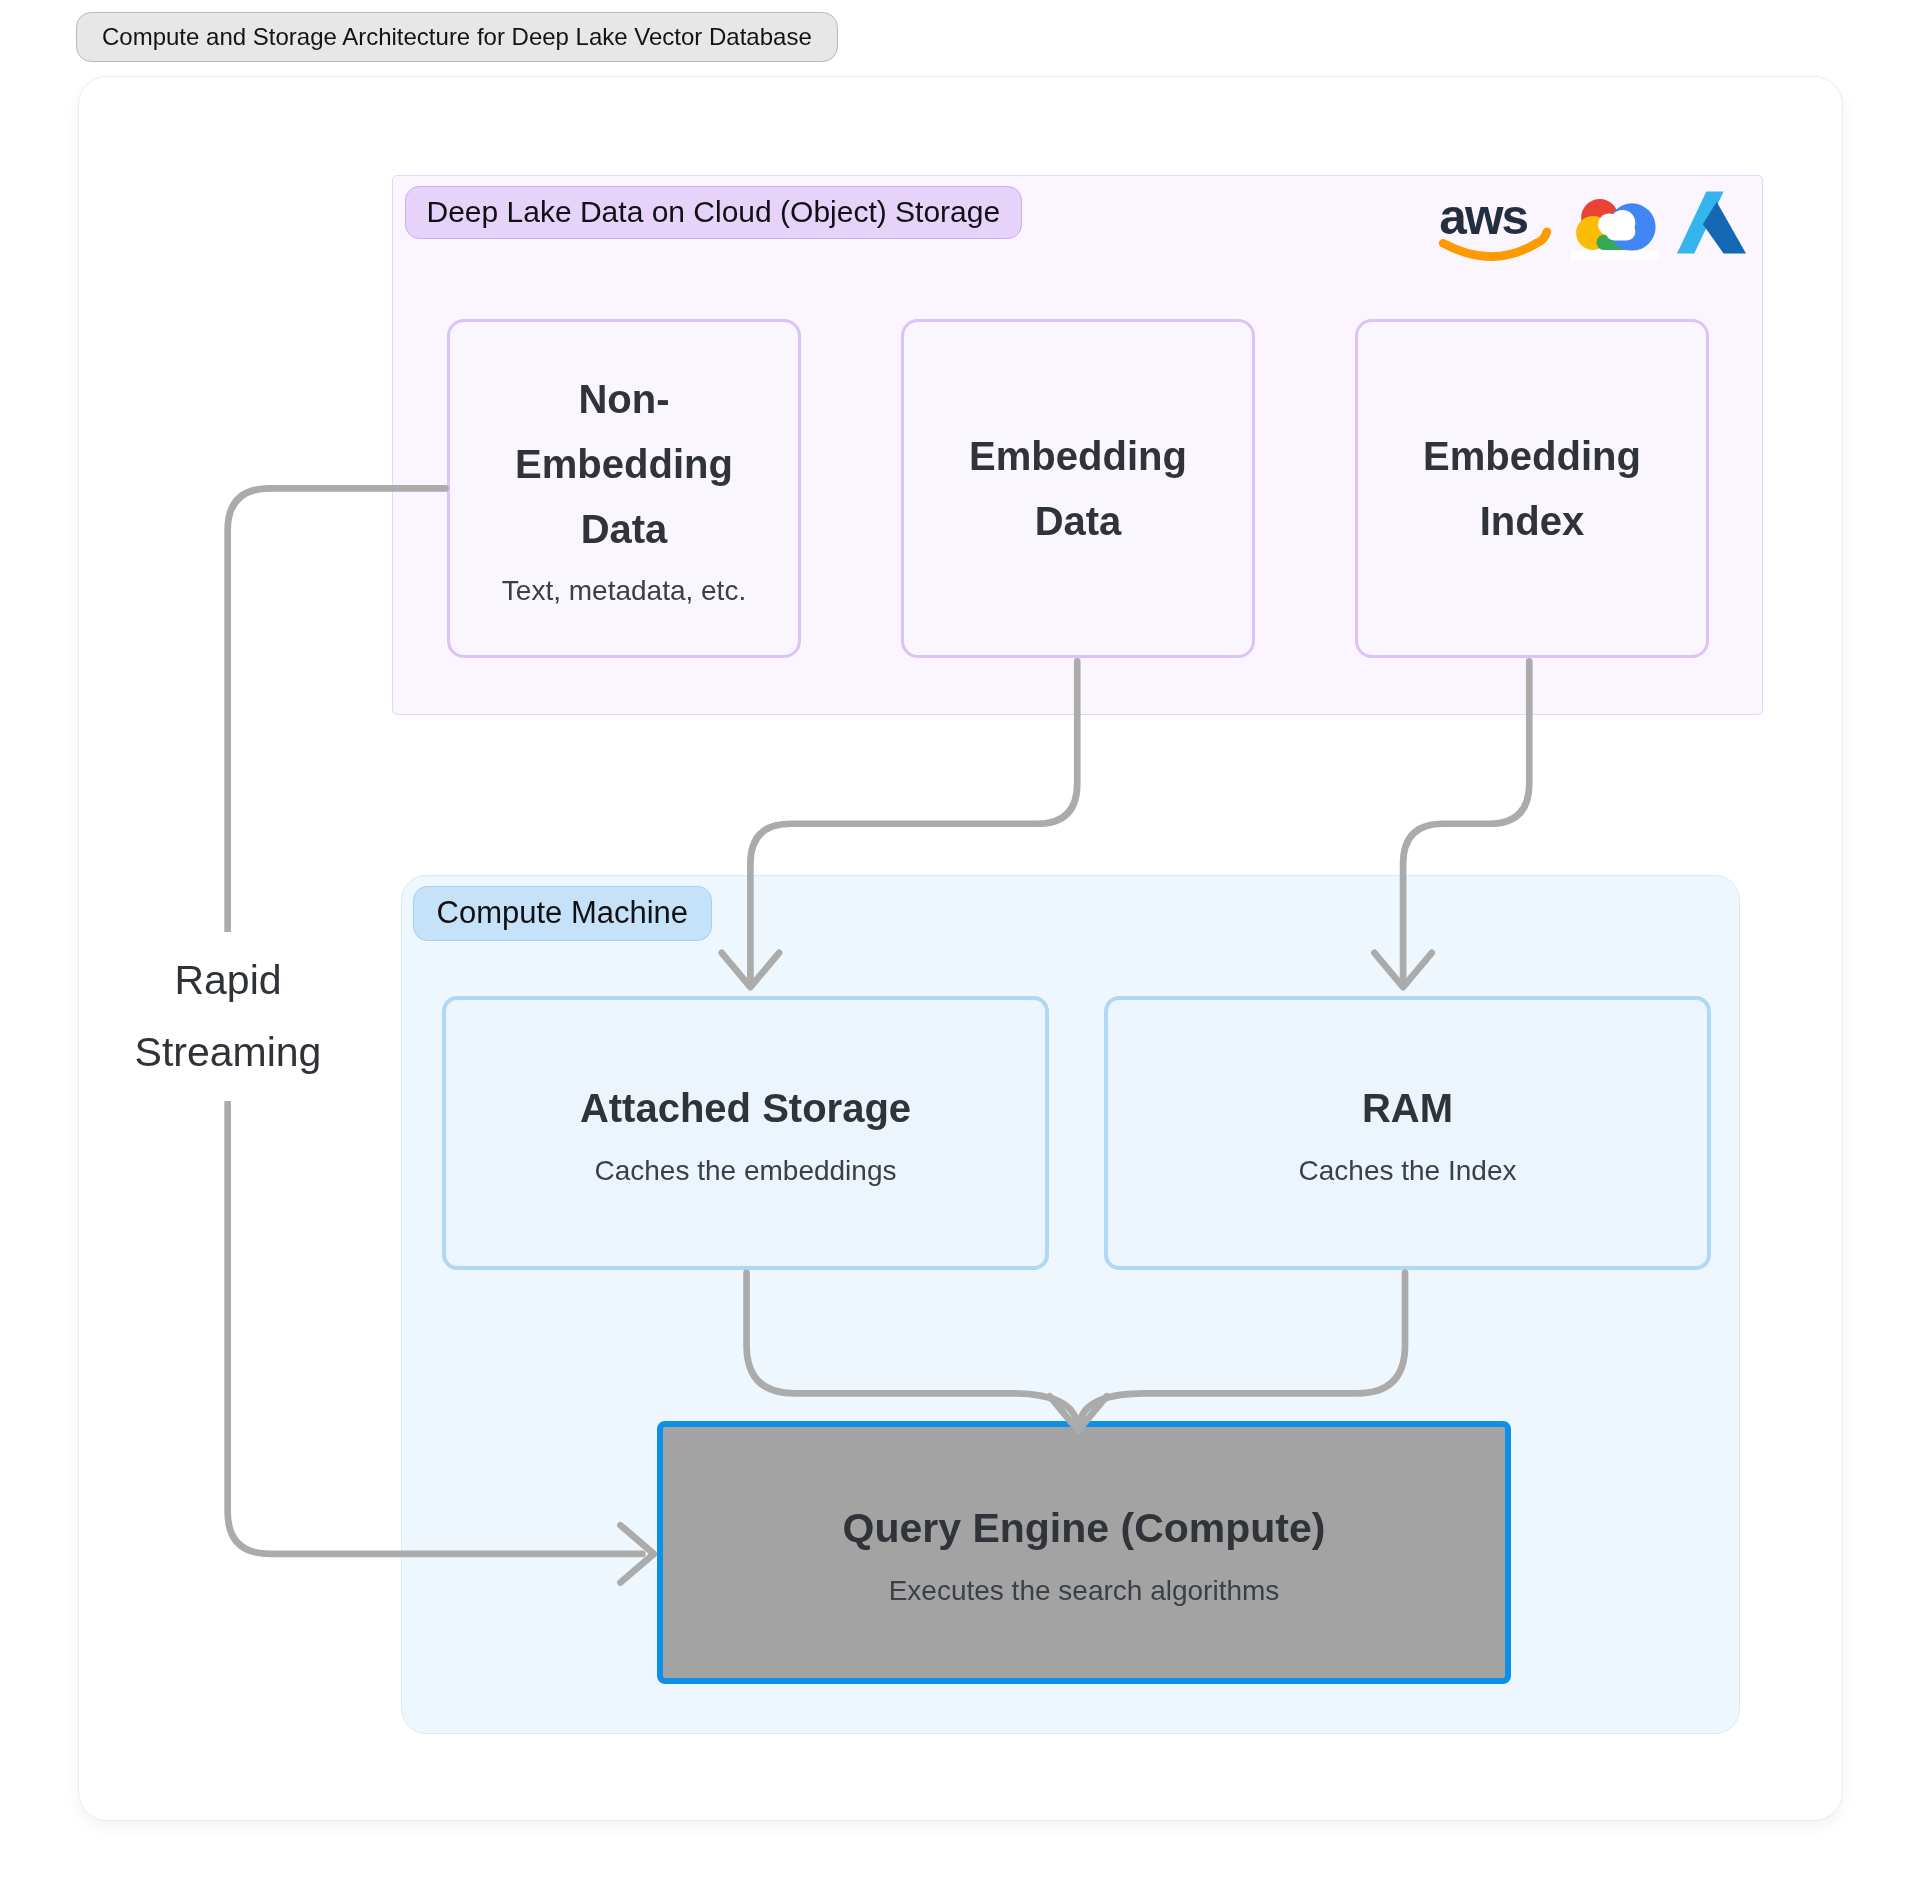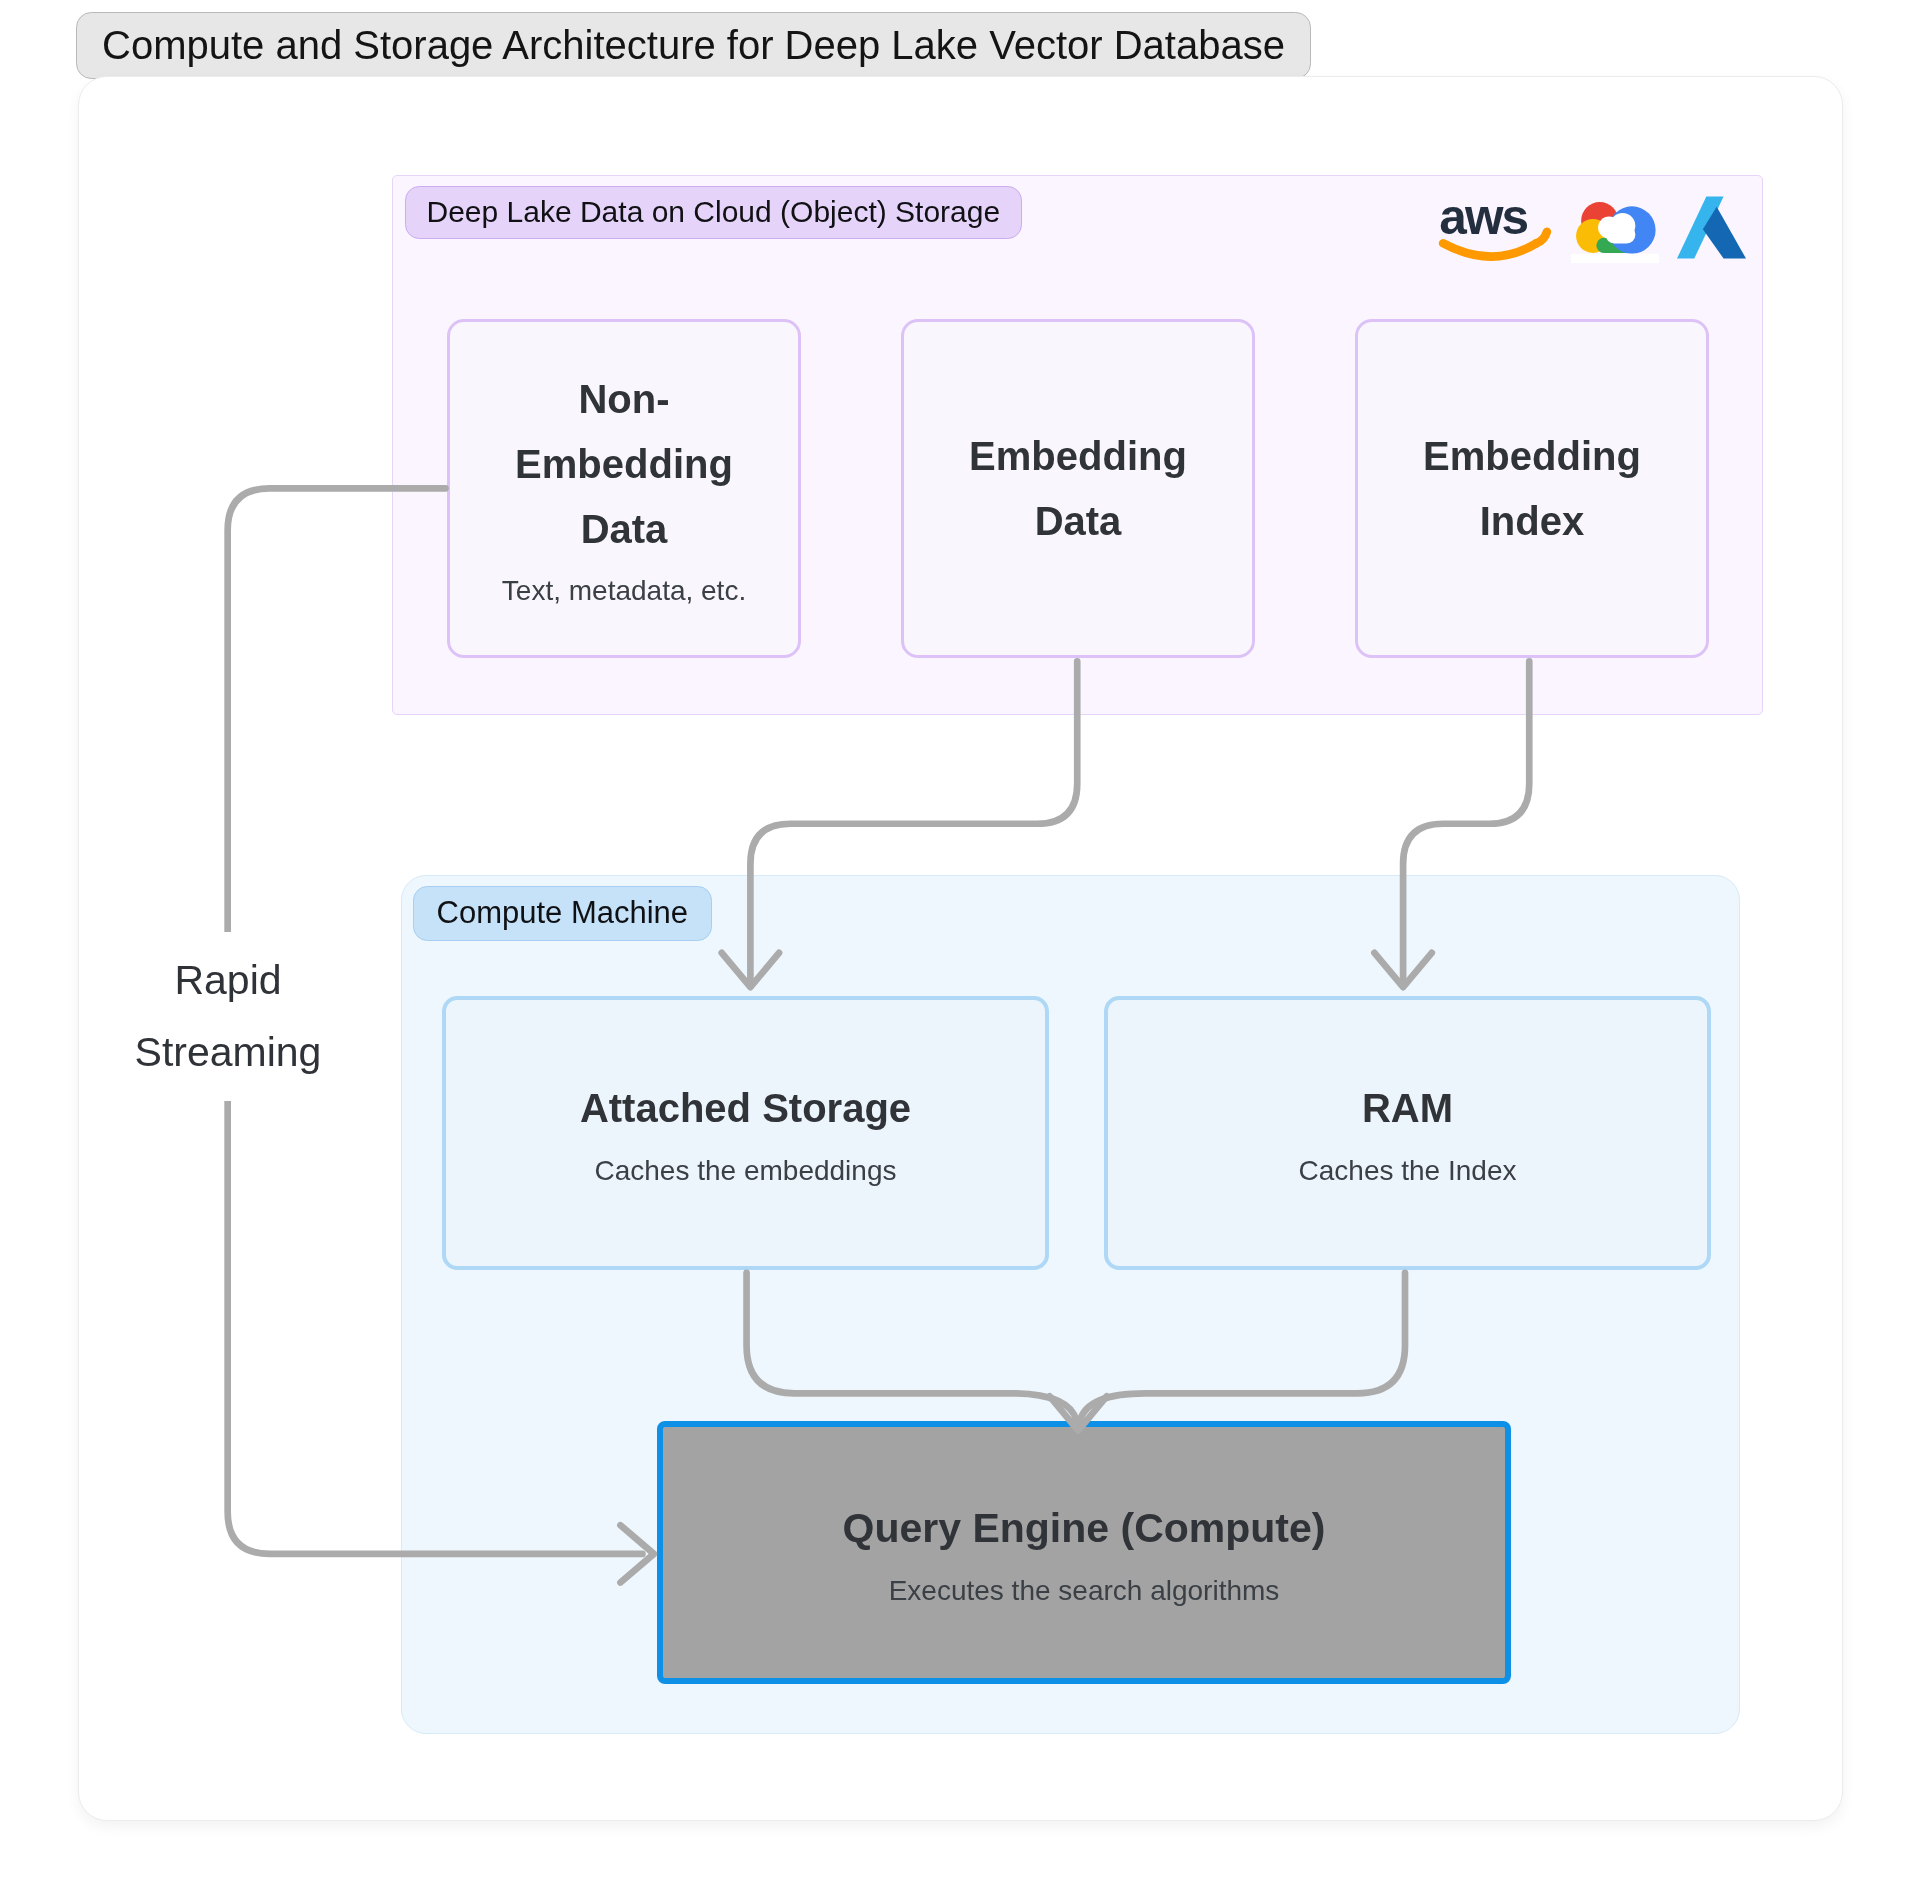--- a/index.html
+++ b/index.html
@@ -3,41 +3,41 @@
 <meta charset="utf-8">
 <style>
   html,body{margin:0;padding:0;background:#ffffff;}
   .canvas{
     position:relative;width:1927px;height:1896px;overflow:hidden;
     font-family:"Liberation Sans",sans-serif;color:#2f3338;background:#ffffff;
   }
   .abs{position:absolute;box-sizing:border-box;}
   
   .title-pill{
-    left:76px;top:12.4px;padding:9.6px 25px;font-size:40px;color:#141414;
+    left:76px;top:12.4px;padding:9.6px 25px;font-size:24px;color:#141414;
     background:#e7e7e7;border:1.9px solid #b9b9b9;border-radius:15.3px;white-space:nowrap;
   }
   
   .outer{
     left:78px;top:76px;width:1765px;height:1745px;background:#ffffff;
     border:1.9px solid #ececec;border-radius:29px;
     box-shadow:0 5.7px 13.4px rgba(0,0,0,0.05);
   }
   
   .storage{
     left:392px;top:175px;width:1371px;height:540px;
     background:#faf5fe;border:1.9px solid #e7d4f9;border-radius:5px;
   }
   .pill{
     position:absolute;box-sizing:border-box;white-space:nowrap;color:#101114;
     border-radius:14.3px;font-size:30px;
   }
   .pill-purple{left:11.5px;top:9.6px;padding:8.6px 21px;background:#e6d3f9;border:1.9px solid #cbacf1;}
   .pill-blue{left:10.5px;top:9.6px;padding:8.6px 23px;font-size:31px;background:#c5e2f9;border:1.9px solid #a6cff3;}
-  .logos{position:absolute;right:15.3px;top:11.5px;display:flex;align-items:center;gap:17px;}
+  .logos{position:absolute;right:15.3px;top:11.5px;display:flex;align-items:flex-start;gap:17px;}
   .node{
     position:absolute;box-sizing:border-box;display:flex;flex-direction:column;
     align-items:center;justify-content:center;text-align:center;
   }
   .pbox{
     width:354px;height:339px;top:143px;background:#f9f6fe;
     border:3.8px solid #dcc2f6;border-radius:17px;
   }
   .pbox .node-title{width:249px;}
   .node-title{font-size:40px;font-weight:700;color:#303338;line-height:1.62;}

